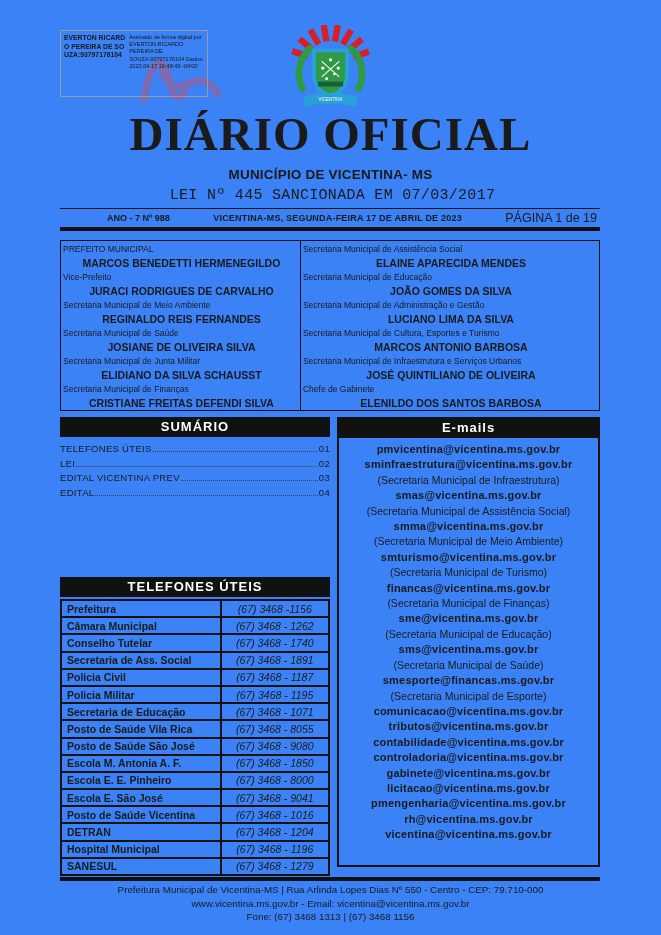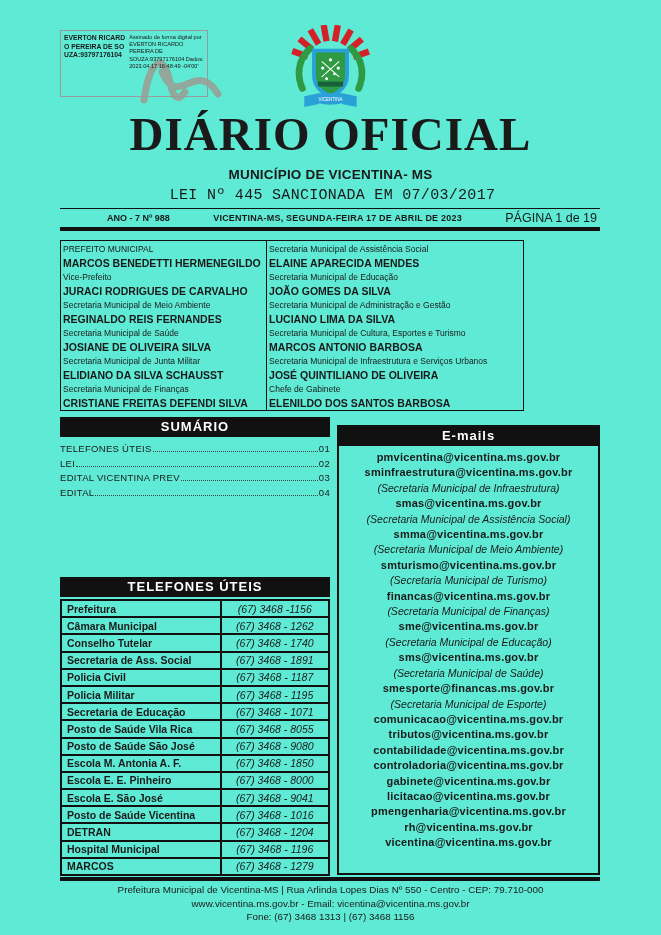--- a/index.html
+++ b/index.html
@@ -2,21 +2,21 @@
 <html lang="pt" style="--bar: #111111; --emblem-red: #d42026; --emblem-green: #2e9b44; --emblem-blue: #2aa0d8; --signature-red: #e0474c;"><head>
 <meta charset="utf-8">
 <style>
   :root{
     --bar:#111111; --emblem-red:#d42026; --emblem-green:#2e9b44;
     --emblem-blue:#2aa0d8; --signature-red:#e0474c; --ink:#1a1a1a;
   }
   *{margin:0;padding:0;box-sizing:border-box;}
   html,body{background:#e8e8e8;}
   .page{
-    position:relative;width:661px;height:935px;background:#5eead4;
+    position:relative;width:661px;height:935px;background:#3b82f6;
     margin:0 auto;font-family:"Liberation Sans",sans-serif;color:var(--ink);
     overflow:hidden;
   }
   
   .sig-block{
     position:absolute;left:60px;top:30px;width:148px;height:67px;
     border:1px solid #9a9a9a;display:flex;gap:4px;padding:3px 3px;
     background:transparent;z-index:2;
   }
   .sig-subject{width:45%;font-size:6.8px;line-height:8.6px;font-weight:bold;word-break:break-all;}
@@ -42,28 +42,28 @@
   .band{
     position:absolute;left:60px;top:208px;width:540px;height:23px;
     border-top:1px solid var(--bar);border-bottom:4px solid var(--bar);
     display:flex;align-items:center;justify-content:space-between;padding:0 3px;
   }
   .band-edition{font-size:9px;font-weight:bold;margin-left:44px;}
   .band-date{font-size:9px;font-weight:bold;letter-spacing:.2px;}
   .band-page{font-size:12.5px;}
   
   .officials{
-    position:absolute;left:60px;top:240px;width:464px;height:171px;
+    position:absolute;left:60px;top:240px;width:540px;height:171px;
     border:1px solid var(--bar);display:flex;
   }
   .off-col{padding:2px 0 0 2px;display:flex;flex-direction:column;}
   .off-col.left{width:44.6%;border-right:1px solid var(--bar);}
   .off-col.right{width:55.4%;}
   .official-role{font-size:8.5px;line-height:13px;text-align:left;}
-  .official-name{font-size:10.5px;line-height:14.9px;font-weight:bold;text-align:left;}
+  .official-name{font-size:10.5px;line-height:14.9px;font-weight:bold;text-align:center;}
   
   .black-bar{
     background:var(--bar);color:#fff;font-weight:bold;font-size:13px;
     letter-spacing:1px;text-align:center;line-height:20px;height:20px;
   }
   
   .sumario-bar{position:absolute;left:60px;top:417px;width:270px;}
   .sumario-list{position:absolute;left:60px;top:442px;width:270px;}
   .toc-row{display:flex;align-items:baseline;font-size:9.5px;line-height:14.5px;letter-spacing:.3px;}
   .toc-dots{flex:1;border-bottom:1.4px dotted #444;margin:0 1px 2px 1px;}
@@ -80,26 +80,25 @@
     display:flex;align-items:center;padding-left:5px;
   }
   .phone-number{
     width:40%;font-style:italic;font-size:10.5px;
     display:flex;align-items:center;justify-content:center;
   }
   
   .emails-box{
     position:absolute;left:337px;top:417px;width:263px;height:450px;
     border:2px solid var(--bar);
-    margin-top:8px;
   }
   .emails-box .black-bar{margin:-1px -1px 0 -1px;}
   .emails-list{padding-top:4px;text-align:center;}
   .email-address{font-size:11px;font-weight:bold;line-height:15.4px;letter-spacing:.2px;}
-  .email-caption{font-size:10.5px;line-height:15.4px;font-style:italic;}
+  .email-caption{font-size:10.5px;line-height:15.4px;}
   
   .footer-rule{position:absolute;left:60px;top:877px;width:540px;border-top:4px solid var(--bar);}
   .footer{
     position:absolute;left:0;top:883px;width:100%;text-align:center;
     font-size:9.8px;line-height:13.5px;
   }
 </style>
 </head>
 <body>
 
@@ -319,21 +318,21 @@
         <div class="phone-name">DETRAN</div>
         <div class="phone-number">(67) 3468 - 1204</div>
       </div>
 
       <div class="phone-row">
         <div class="phone-name">Hospital Municipal</div>
         <div class="phone-number">(67) 3468 - 1196</div>
       </div>
 
       <div class="phone-row">
-        <div class="phone-name">MARCOS</div>
+        <div class="phone-name">SANESUL</div>
         <div class="phone-number">(67) 3468 - 1279</div>
       </div>
     </div>
 
   <div class="emails-box">
     <div class="black-bar">E-mails</div>
     <div class="emails-list">
 
         <div>
           <div class="email-address">pmvicentina@vicentina.ms.gov.br</div>

